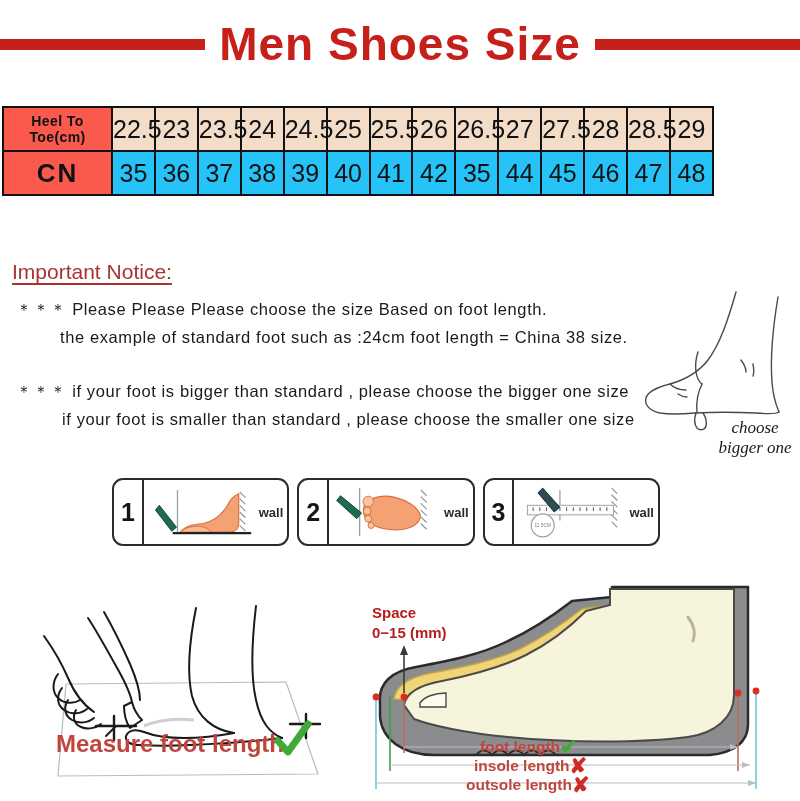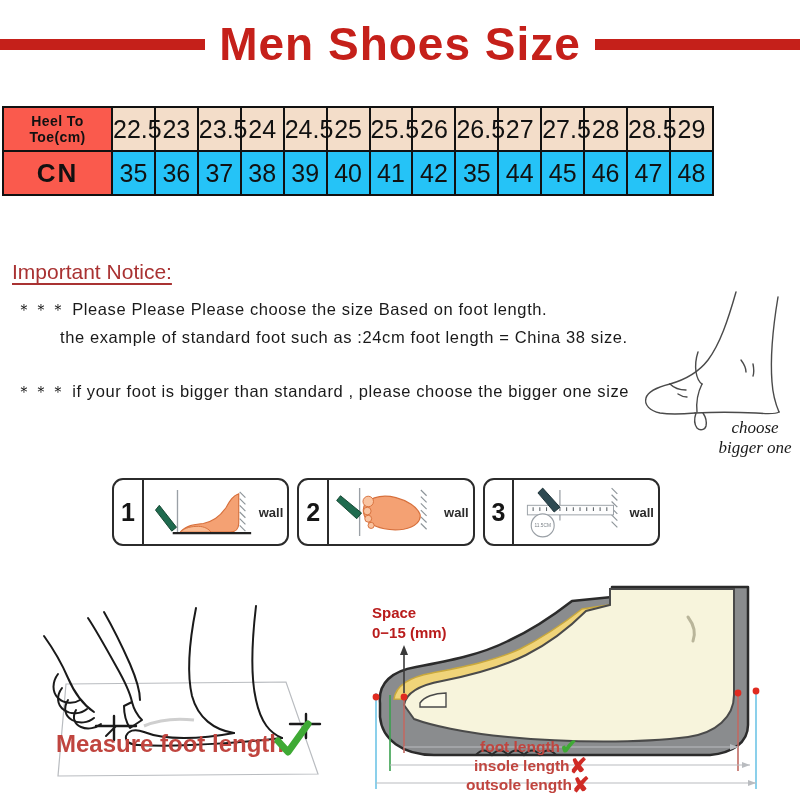--- a/index.html
+++ b/index.html
@@ -176,20 +176,21 @@
   <div class="notice-line" id="nl1">
     <span class="stars">＊＊＊</span>
     <span>Please  Please  Please  choose  the  size  Based  on  foot  length.</span>
   </div>
   <div class="notice-line" id="nl2">the  example  of  standard  foot  such  as  :24cm  foot  length  =  China 38 size.</div>
 
   <div class="notice-line" id="nl3">
     <span class="stars">＊＊＊</span>
     <span>if your  foot  is  bigger  than  standard  ,  please  choose  the  bigger  one  size</span>
   </div>
+  <div class="notice-line" id="nl4">if your  foot  is  smaller  than  standard  ,  please  choose  the  smaller  one  size</div>
 </div>
 
 <svg id="foot-figure" viewBox="0 0 160 190">
   <g fill="none" stroke="#4a4a4a" stroke-width="1.4" stroke-linecap="round" stroke-linejoin="round">
     <path d="M138 25 C133 55 130 85 132 110 C133 125 136 133 139 140"></path>
     <path d="M96 20 C88 48 80 72 68 88 C58 101 44 108 30 112"></path>
     <path d="M30 112 C18 115 8 119 6 126 C4 133 10 139 20 141 C32 143 44 142 55 141"></path>
     <path d="M55 141 C72 140 96 140 116 141 C128 142 136 142 139 140"></path>
     <path d="M58 80 C56 86 55 93 56 100 C57 106 59 110 62 112"></path>
     <path d="M62 112 C58 120 56 130 57 140"></path>

